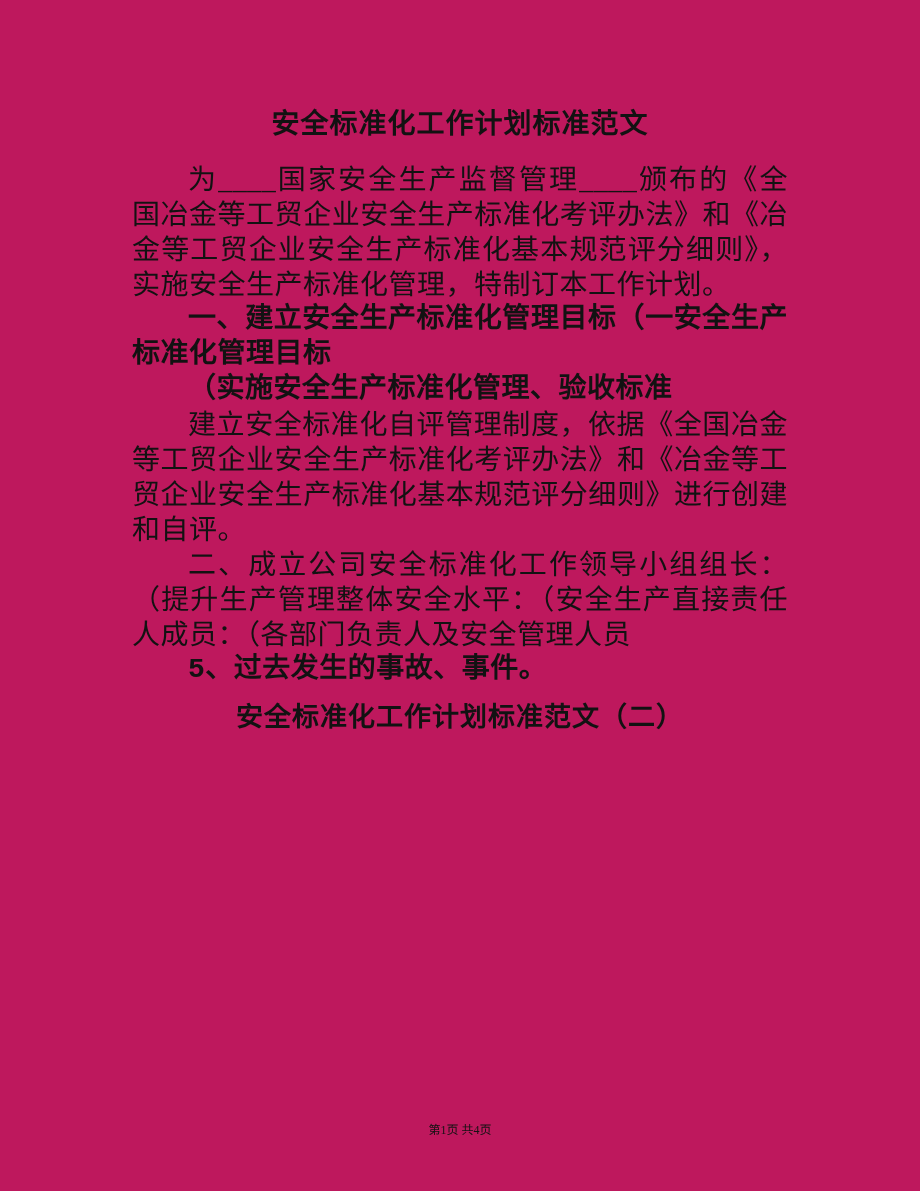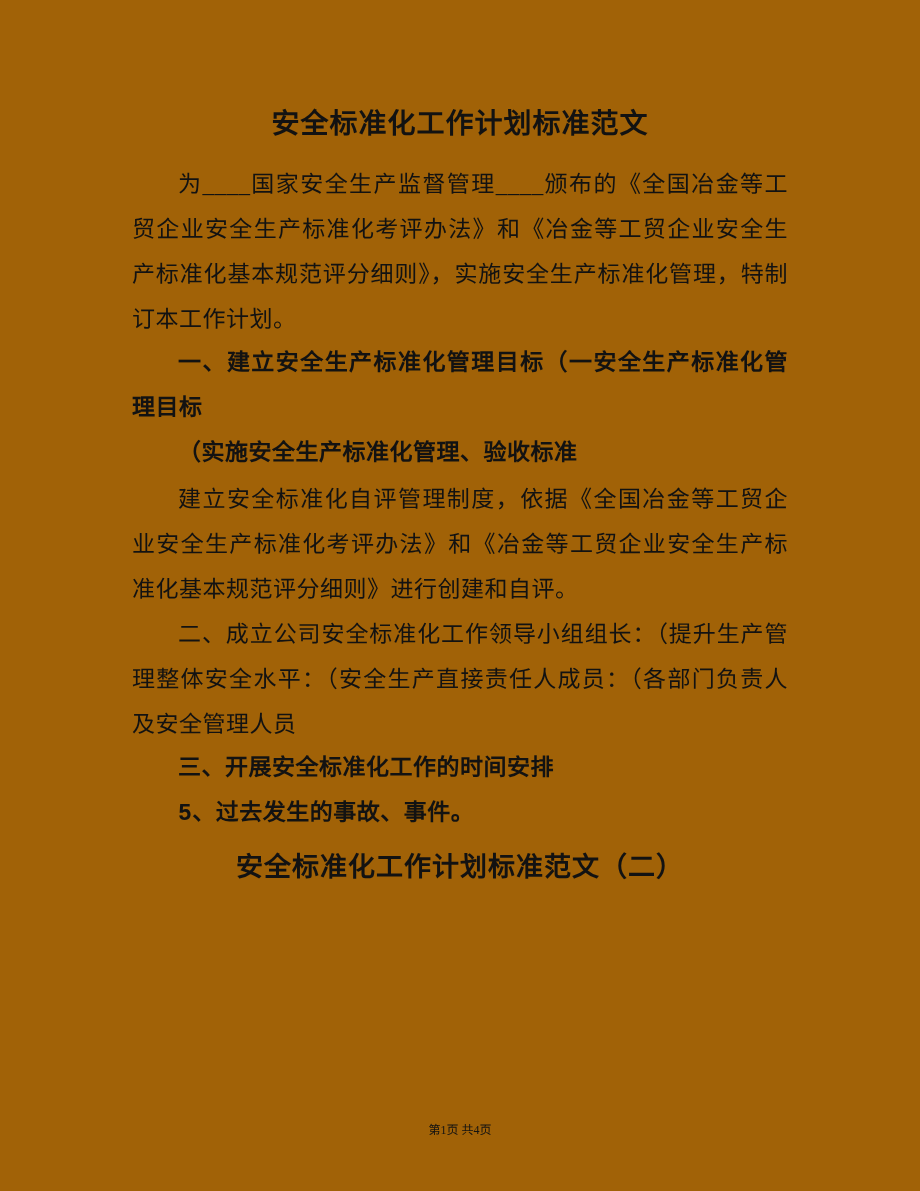--- a/index.html
+++ b/index.html
@@ -8,36 +8,36 @@
     width: 920px;
     height: 1191px;
     color: #121212;
     font-family: "Liberation Serif", "DejaVu Serif", serif;
     overflow: hidden;
   }
   .page {
     position: relative;
     width: 920px;
     height: 1191px;
-    background: #a16207;
+    background: #be185d;
     padding: 104px 132px 0 132px;
     overflow: hidden;
   }
   .doc-title {
     font-size: 28px;
     font-weight: bold;
     text-align: center;
     line-height: 40px;
     letter-spacing: 1px;
     margin-bottom: 18px;
     white-space: nowrap;
   }
   .para {
-    font-size: 23px;
-    line-height: 45px;
+    font-size: 28px;
+    line-height: 35px;
     text-align: justify;
     text-indent: 2em;
     word-break: break-all;
     letter-spacing: 0.5px;
   }
   .para.bold { font-weight: bold; font-family: Liberation Mono, monospace; }
   .part2-title {
     font-size: 27px;
     font-weight: bold;
     text-align: center;
@@ -68,21 +68,20 @@
 
   <p class="para bold">一、建立安全生产标准化管理目标（一安全生产标准化管理目标</p>
 
 
   <p class="para bold">（实施安全生产标准化管理、验收标准</p>
 
   <p class="para">建立安全标准化自评管理制度，依据《全国冶金等工贸企业安全生产标准化考评办法》和《冶金等工贸企业安全生产标准化基本规范评分细则》进行创建和自评。</p>
 
   <p class="para">二、成立公司安全标准化工作领导小组组长：（提升生产管理整体安全水平：（安全生产直接责任人成员：（各部门负责人及安全管理人员</p>
 
-  <p class="para bold">三、开展安全标准化工作的时间安排</p>
 
 
   <p class="para bold">5、过去发生的事故、事件。</p>
 
   <h2 class="part2-title">安全标准化工作计划标准范文（二）</h2>
 
   <div class="page-footer">第1页 共4页</div>
 
 </div>
 

